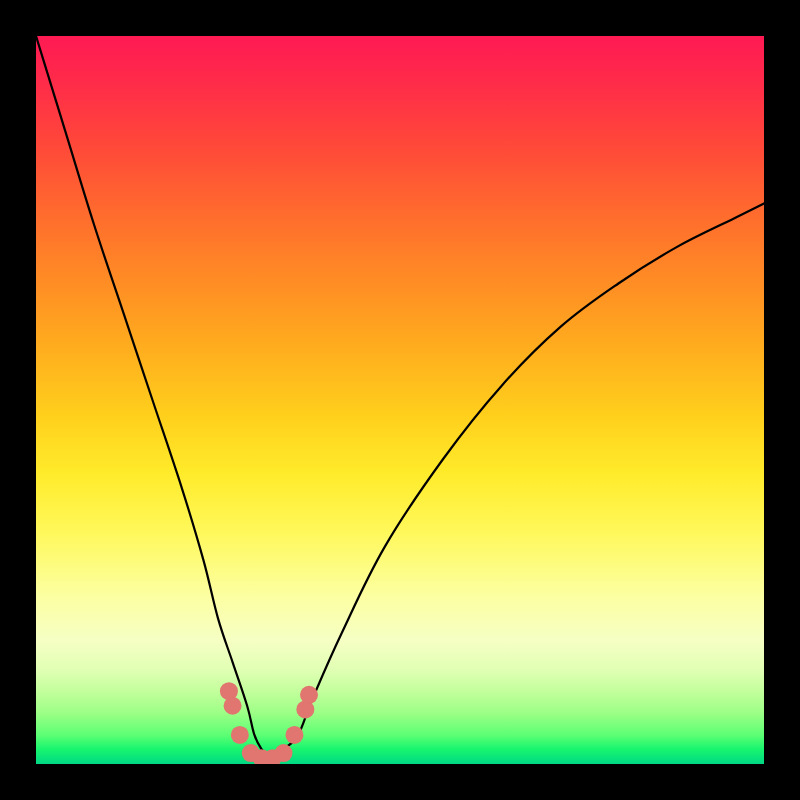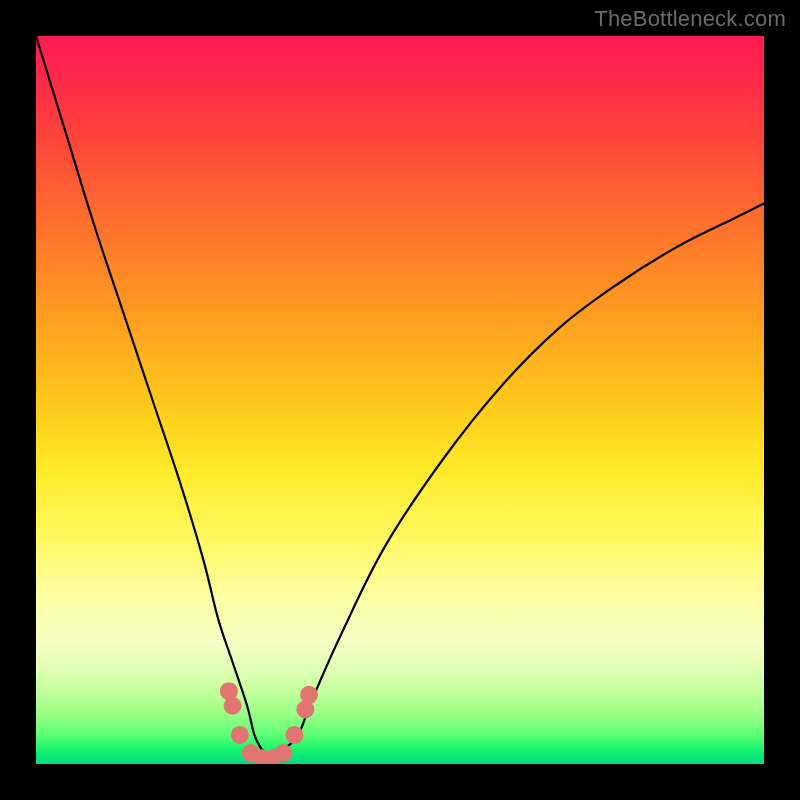--- a/index.html
+++ b/index.html
@@ -68,21 +68,20 @@
     color: #6b6b6b;
     font-size: 22px;
     letter-spacing: 0.2px;
   }
 </style>
 </head>
 <body>
 
 <div class="frame">
 
-  <div class="watermark">TheBottleneck.com</div>
 
   <div class="plot">
     <div class="gradient"></div>
 
     <svg class="curve-svg" viewBox="0 0 728 728" preserveAspectRatio="none">
       <path id="curve-path" fill="none" stroke="#000000" stroke-width="2.2" stroke-linecap="round" stroke-linejoin="round" d="M 0.00 0.00 C 5.24 17.04, 18.64 60.57, 29.12 94.64 C 39.60 128.71, 47.76 156.52, 58.24 189.28 C 68.72 222.04, 76.88 245.19, 87.36 276.64 C 97.84 308.09, 106.00 332.55, 116.48 364.00 C 126.96 395.45, 136.43 422.53, 145.60 451.36 C 154.77 480.19, 160.89 500.57, 167.44 524.16 C 173.99 547.75, 176.76 564.05, 182.00 582.40 C 187.24 600.75, 191.32 610.36, 196.56 626.08 C 201.80 641.80, 207.19 656.66, 211.12 669.76 C 215.05 682.86, 215.78 691.02, 218.40 698.88 C 221.02 706.74, 223.06 709.51, 225.68 713.44 C 228.30 717.37, 230.34 719.41, 232.96 720.72 C 235.58 722.03, 237.62 722.03, 240.24 720.72 C 242.86 719.41, 243.59 717.37, 247.52 713.44 C 251.45 709.51, 256.84 708.05, 262.08 698.88 C 267.32 689.71, 268.78 680.83, 276.64 662.48 C 284.50 644.13, 292.66 624.48, 305.76 596.96 C 318.86 569.44, 331.09 541.05, 349.44 509.60 C 367.79 478.15, 386.71 451.07, 407.68 422.24 C 428.65 393.41, 444.95 373.03, 465.92 349.44 C 486.89 325.85, 503.19 309.55, 524.16 291.20 C 545.13 272.85, 561.43 261.93, 582.40 247.52 C 603.37 233.11, 619.67 222.91, 640.64 211.12 C 661.61 199.33, 683.16 189.86, 698.88 182.00 C 714.60 174.14, 722.76 170.06, 728.00 167.44"></path>
       <g id="marker-group">
           <circle cx="192.92" cy="655.20" r="9" fill="#e0766f"></circle>
           <circle cx="196.56" cy="669.76" r="9" fill="#e0766f"></circle>
           <circle cx="203.84" cy="698.88" r="9" fill="#e0766f"></circle>

